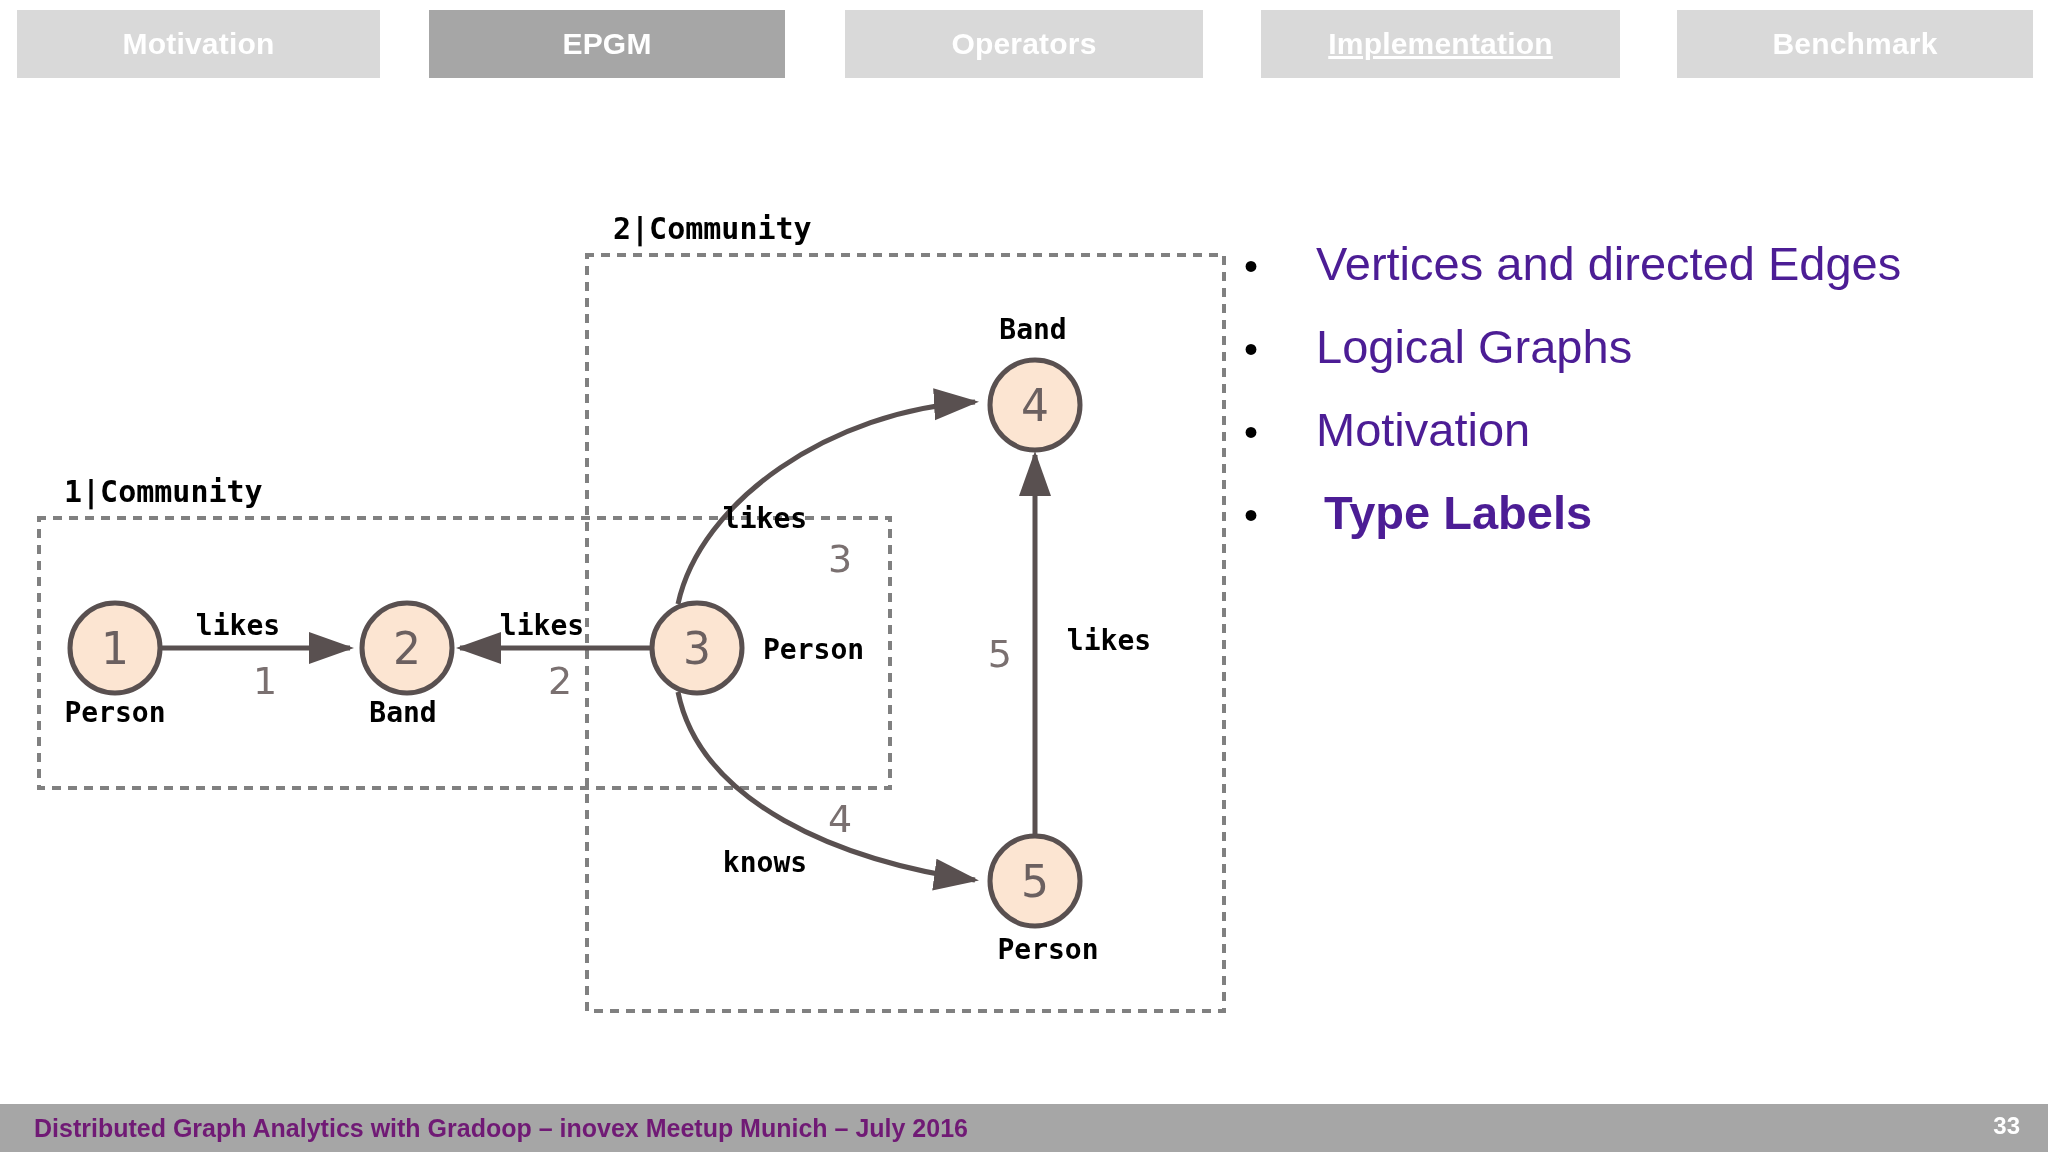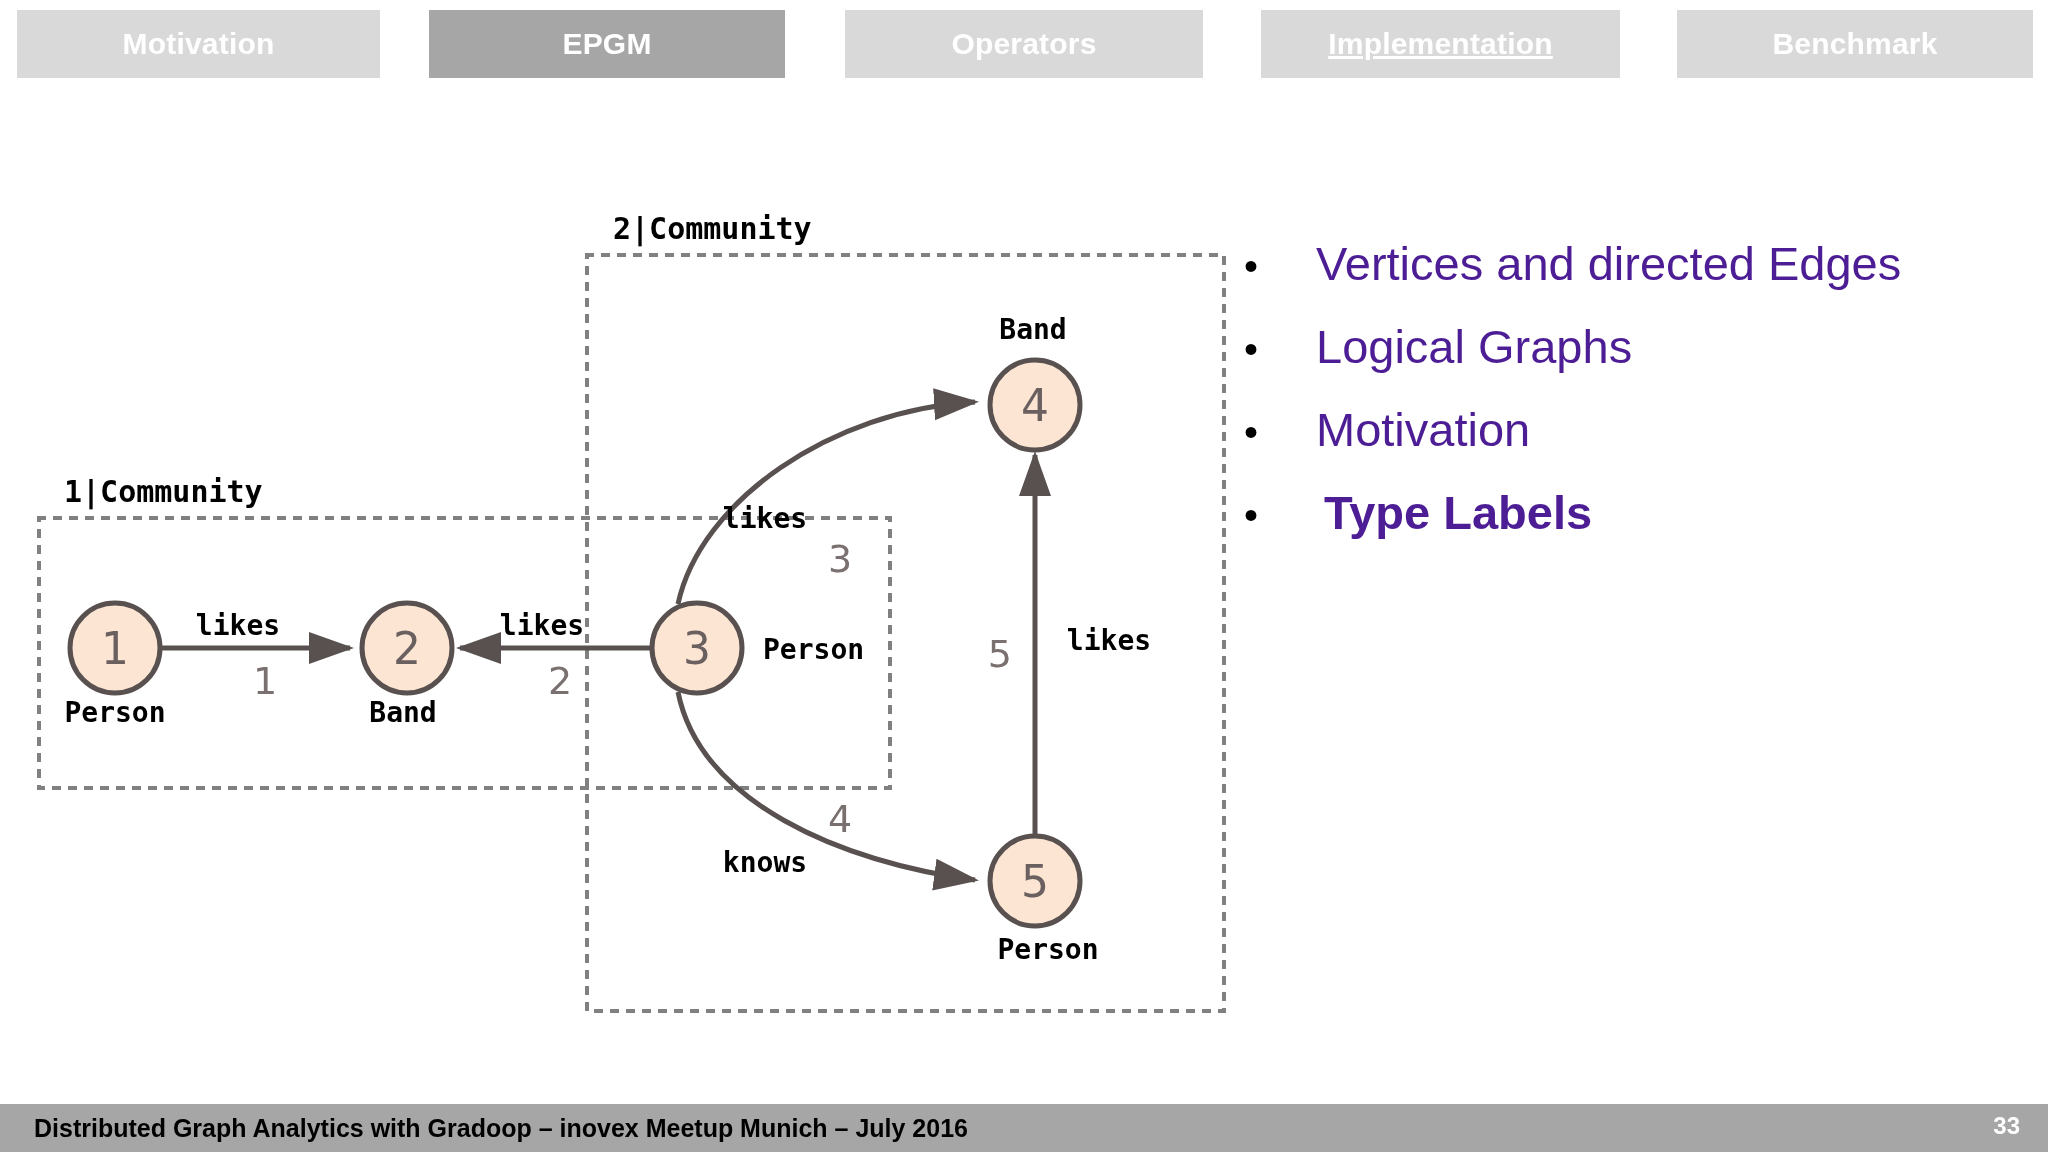--- a/index.html
+++ b/index.html
@@ -90,21 +90,21 @@
     width: 2048px;
     height: 48px;
     background: #a6a6a6;
   }
   #footer-text {
     position: absolute;
     left: 34px;
     top: 10px;
     font-size: 25px;
     font-weight: bold;
-    color: #000000;
+    color: #701a75;
     white-space: nowrap;
   }
   #footer-page {
     position: absolute;
     right: 28px;
     top: 8px;
     font-size: 24px;
     font-weight: bold;
     color: #ffffff;
   }

